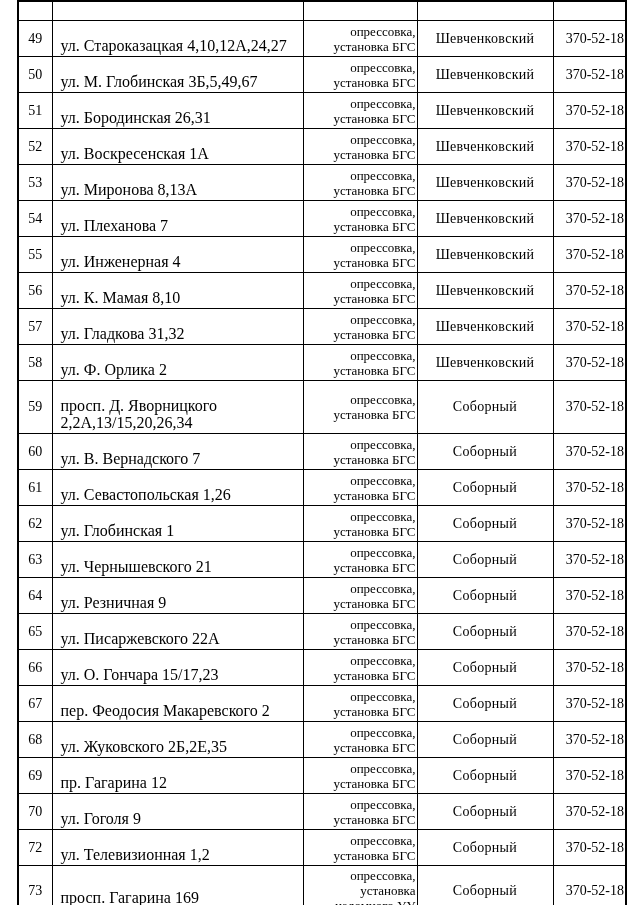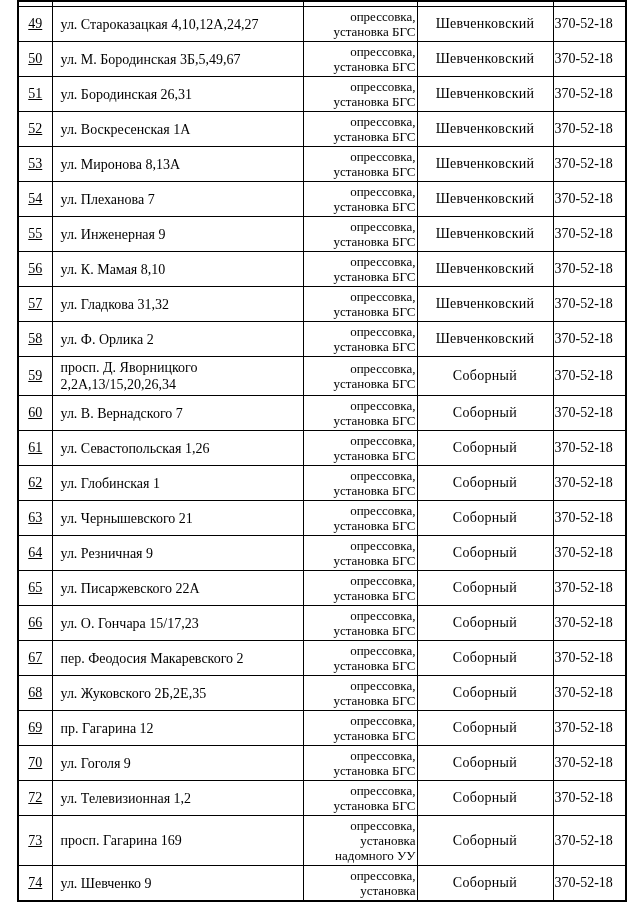--- a/index.html
+++ b/index.html
@@ -33,44 +33,43 @@
   table.schedule td {
     border: 1px solid #000000;
     vertical-align: middle;
     overflow: hidden;
   }
   tr.data-row { height: 34px; }
   tr.clipped-row { height: 4px; }
   td.cell-num {
     text-align: center;
     font-size: 14px;
-    text-decoration: underline;
   }
   td.cell-addr {
     text-align: left;
-    padding: 2px 4px 2px 8px;
-    font-size: 14px;
+    padding: 16px 4px 2px 8px;
+    font-size: 16px;
     line-height: 17px;
     white-space: pre-line;
   }
   td.cell-work {
     text-align: right;
     font-size: 13px;
     line-height: 15px;
     white-space: pre-line;
     padding: 2px 1px;
   }
   td.cell-district {
     text-align: center;
     font-size: 14px;
     letter-spacing: 0.3px;
     margin-left: 28px;
   }
   td.cell-phone {
-    text-align: left;
+    text-align: right;
     font-size: 14px;
     border-radius: 16px;
   }
 </style>
 </head>
 <body>
 
 <div class="page">
   <table class="schedule">
     <colgroup>
@@ -94,21 +93,21 @@
     <td class="cell-num">49</td>
     <td class="cell-addr">ул. Староказацкая 4,10,12А,24,27</td>
     <td class="cell-work">опрессовка,
 установка БГС</td>
     <td class="cell-district">Шевченковский</td>
     <td class="cell-phone">370-52-18</td>
   </tr>
 
   <tr class="data-row">
     <td class="cell-num">50</td>
-    <td class="cell-addr">ул. М. Бородинская 3Б,5,49,67</td>
+    <td class="cell-addr">ул. М. Глобинская 3Б,5,49,67</td>
     <td class="cell-work">опрессовка,
 установка БГС</td>
     <td class="cell-district">Шевченковский</td>
     <td class="cell-phone">370-52-18</td>
   </tr>
 
   <tr class="data-row">
     <td class="cell-num">51</td>
     <td class="cell-addr">ул. Бородинская 26,31</td>
     <td class="cell-work">опрессовка,
@@ -139,21 +138,21 @@
     <td class="cell-num">54</td>
     <td class="cell-addr">ул. Плеханова 7</td>
     <td class="cell-work">опрессовка,
 установка БГС</td>
     <td class="cell-district">Шевченковский</td>
     <td class="cell-phone">370-52-18</td>
   </tr>
 
   <tr class="data-row">
     <td class="cell-num">55</td>
-    <td class="cell-addr">ул. Инженерная 9</td>
+    <td class="cell-addr">ул. Инженерная 4</td>
     <td class="cell-work">опрессовка,
 установка БГС</td>
     <td class="cell-district">Шевченковский</td>
     <td class="cell-phone">370-52-18</td>
   </tr>
 
   <tr class="data-row">
     <td class="cell-num">56</td>
     <td class="cell-addr">ул. К. Мамая 8,10</td>
     <td class="cell-work">опрессовка,

